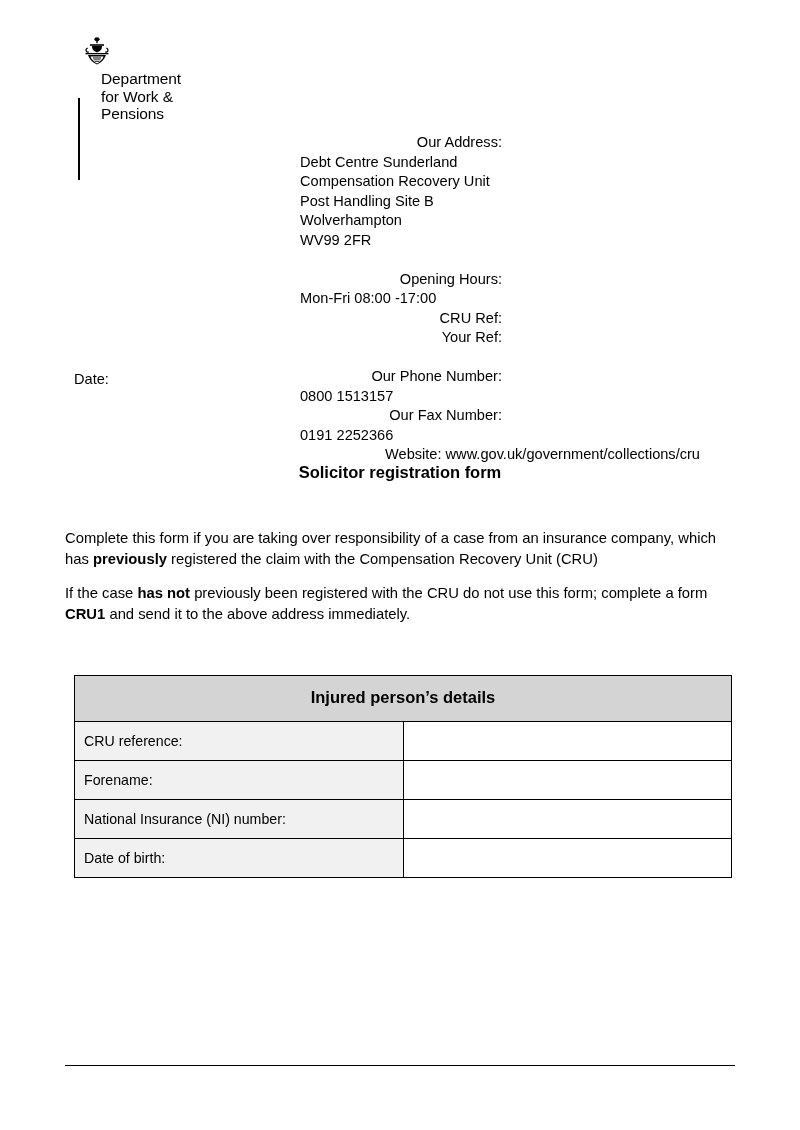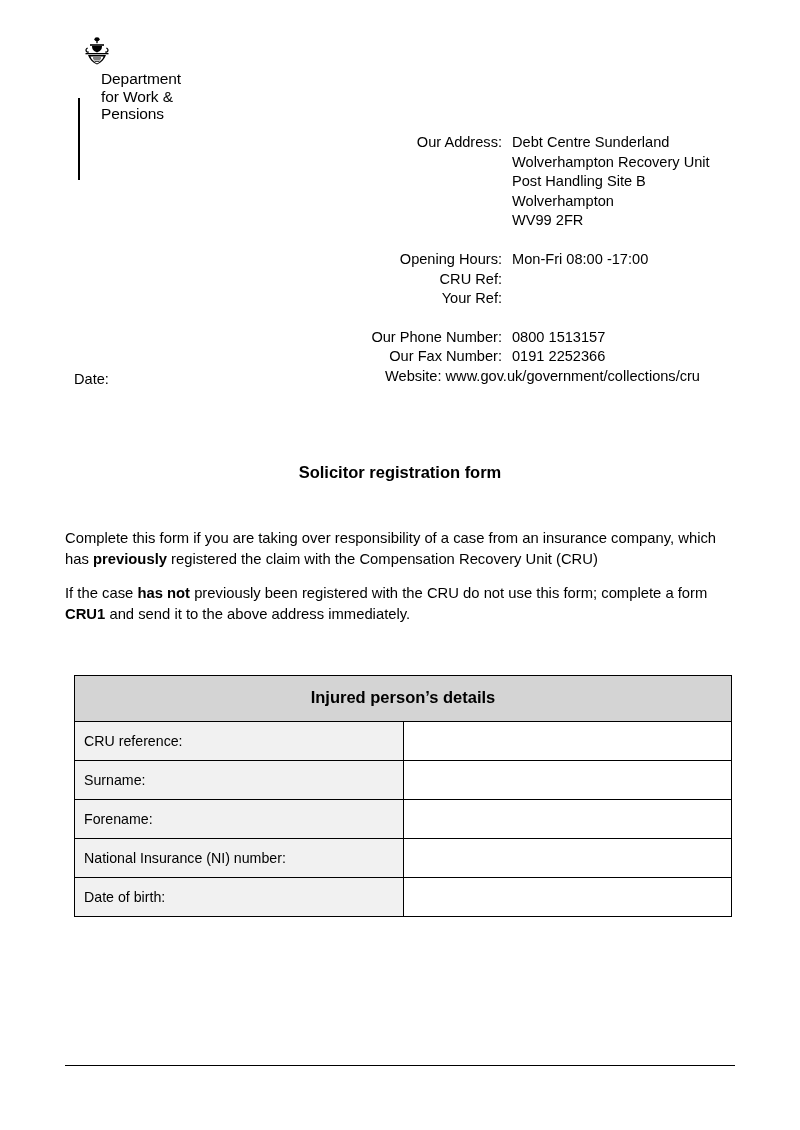--- a/index.html
+++ b/index.html
@@ -56,20 +56,21 @@
   .contact {
     position: absolute;
     left: 300px;
     top: 133px;
     width: 460px;
     font-size: 14.6px;
     line-height: 19.6px;
   }
   .crow {
     display: flex;
+    flex-direction: column;
   }
   .clabel {
     width: 212px;
     text-align: right;
     padding-right: 10px;
     box-sizing: border-box;
     white-space: nowrap;
   }
   .cvalue {
     white-space: nowrap;
@@ -184,21 +185,21 @@
       </div>
     </div>
   </div>
 
   <div class="contact">
 
     <div class="crow">
       <div class="clabel">Our Address:</div>
       <div class="cvalue">
         <div>Debt Centre Sunderland</div>
-        <div>Wolverhampton Recovery Unit</div>
+        <div>Compensation Recovery Unit</div>
         <div>Post Handling Site B</div>
         <div>Wolverhampton</div>
         <div>WV99 2FR</div>
       </div>
     </div>
 
     <div class="gap-sm"></div>
 
     <div class="crow">
       <div class="clabel">Opening Hours:</div>
@@ -241,24 +242,20 @@
   <table class="tbl">
     <tbody>
       <tr>
         <td class="hdr" colspan="2">Injured person’s details</td>
       </tr>
       <tr>
         <td class="lbl">CRU reference:</td>
         <td class="val"></td>
       </tr>
       <tr>
-        <td class="lbl">Surname:</td>
-        <td class="val"></td>
-      </tr>
-      <tr>
         <td class="lbl">Forename:</td>
         <td class="val"></td>
       </tr>
       <tr>
         <td class="lbl">National Insurance (NI) number:</td>
         <td class="val"></td>
       </tr>
       <tr>
         <td class="lbl">Date of birth:</td>
         <td class="val"></td>

